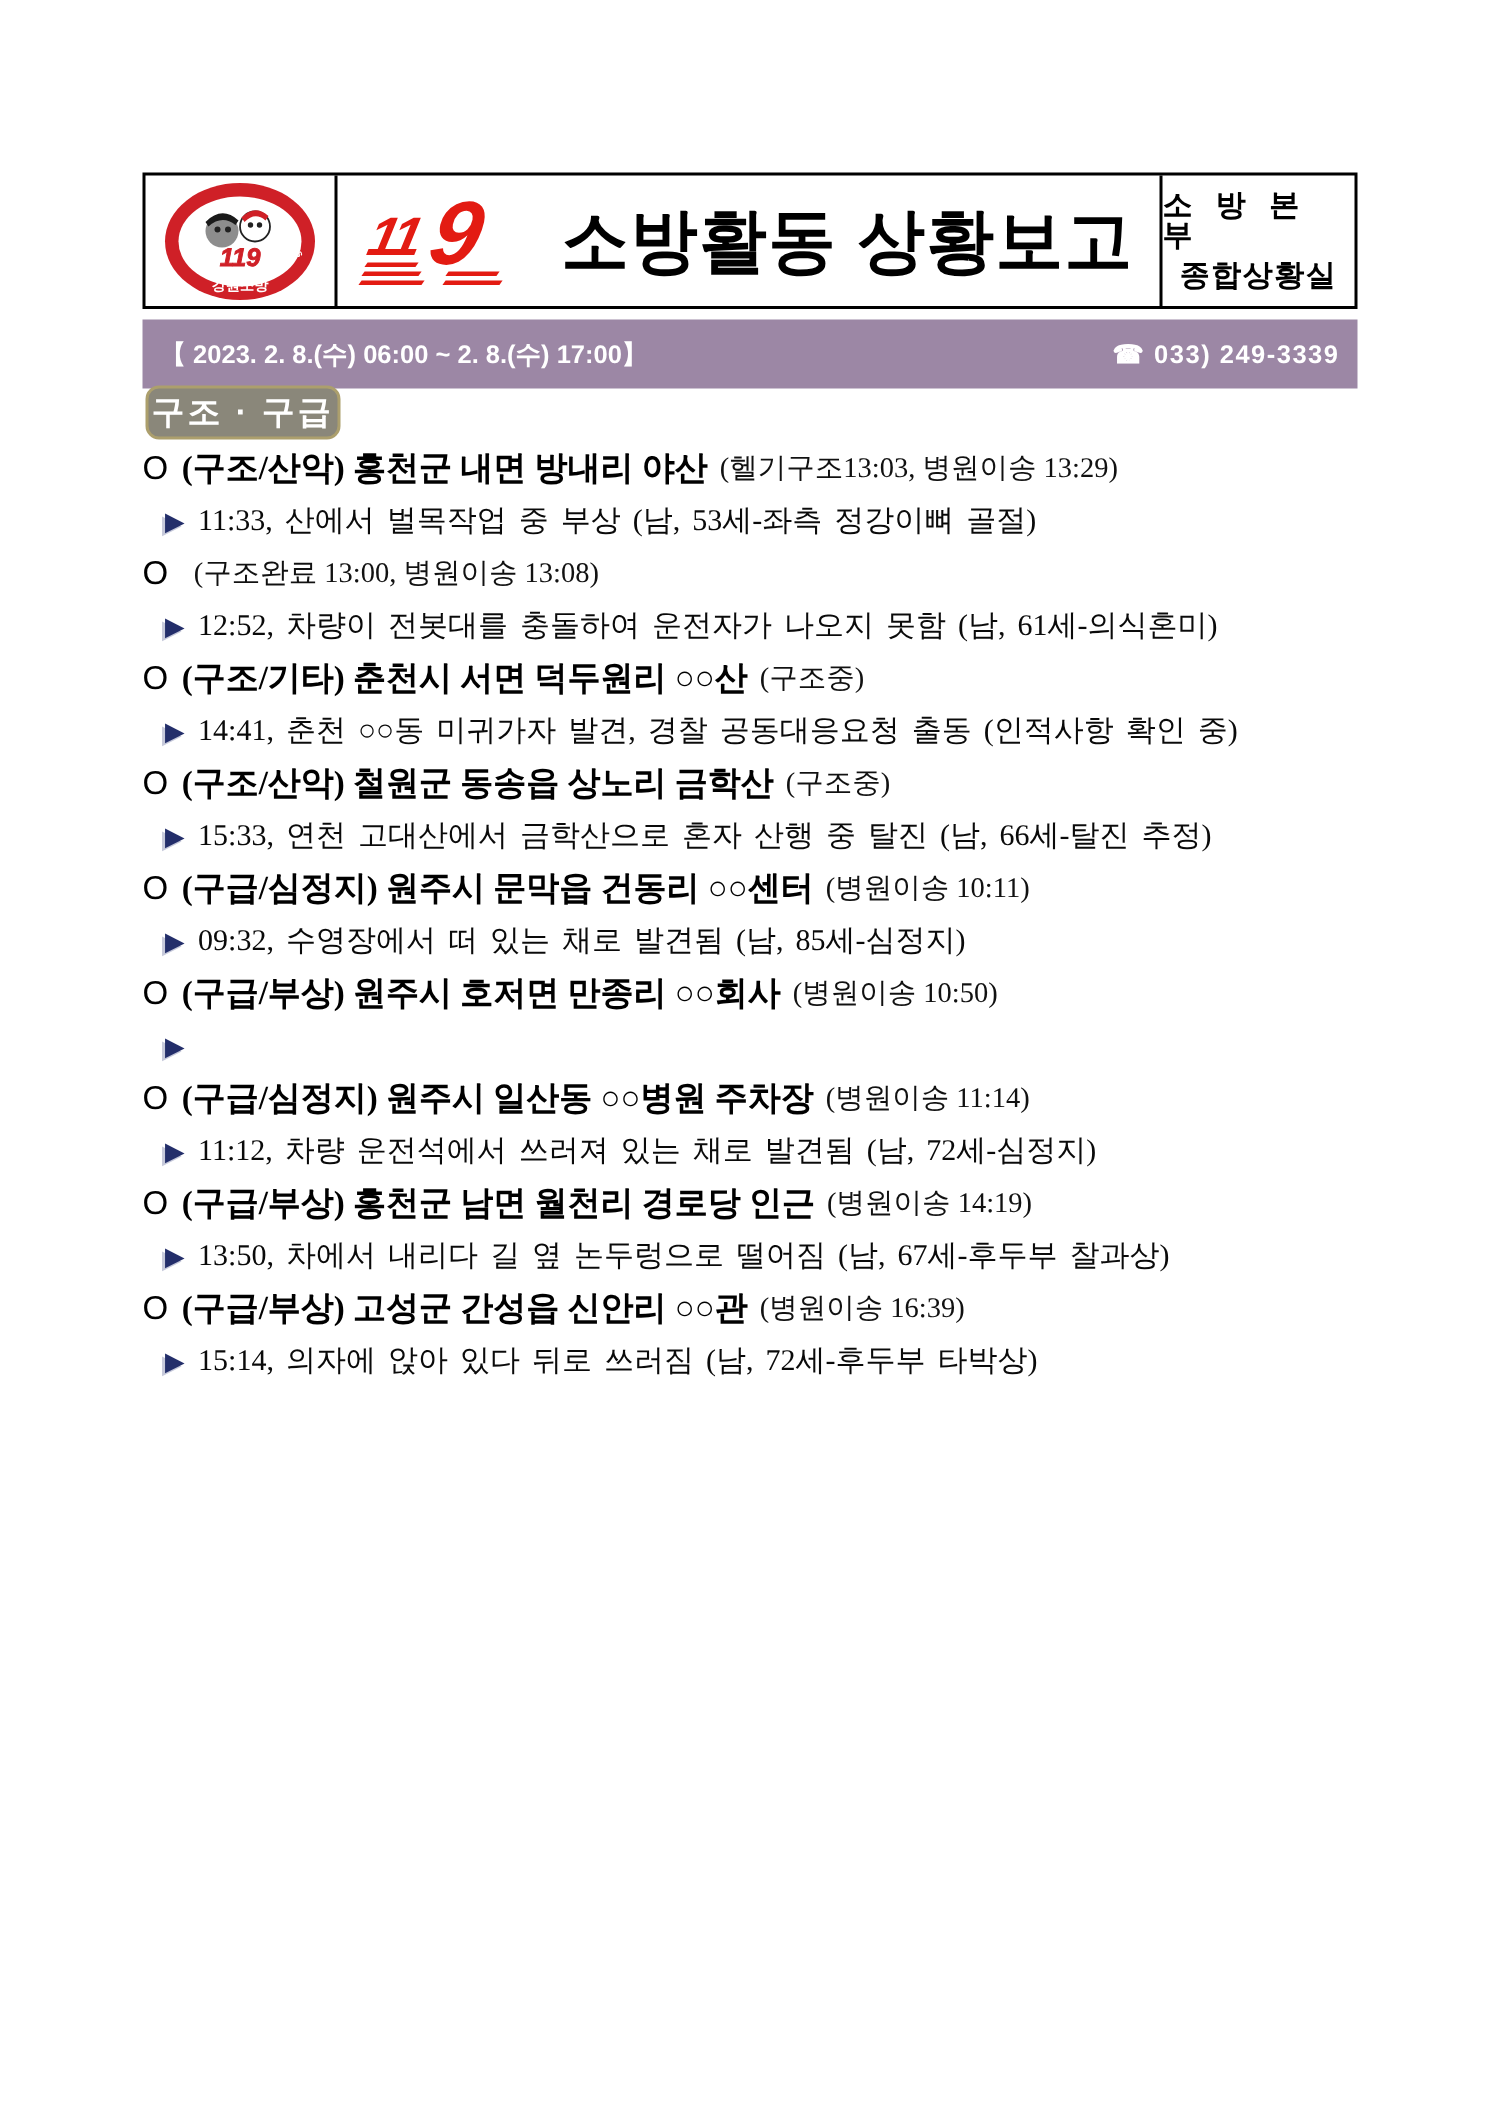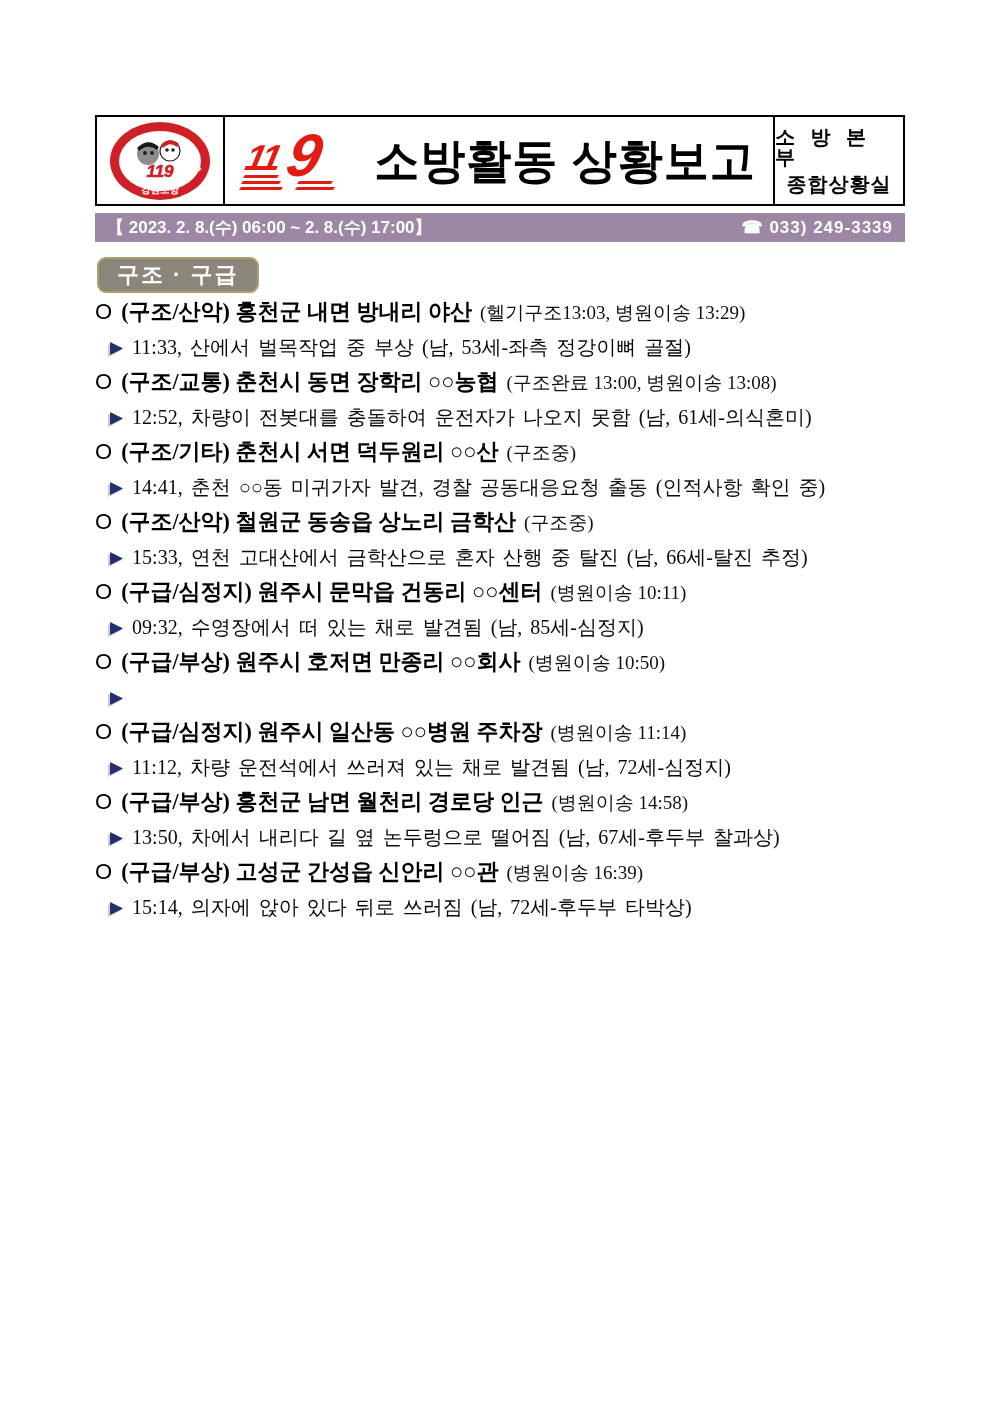--- a/index.html
+++ b/index.html
@@ -54,31 +54,31 @@
   .brand119 .s2{left:0px;bottom:8px;width:38px;}
   .brand119 .s3{left:-2px;bottom:2px;width:42px;}
   .brand119 .s4{left:56px;bottom:8px;width:34px;}
   .brand119 .s5{left:54px;bottom:2px;width:38px;}
   .page-title{
     font-size:45px;font-weight:900;letter-spacing:1px;line-height:1;
     transform:scaleY(1.05);white-space:nowrap;
   }
   
   .period-bar{
-    position:absolute;left:95px;top:213px;width:810px;height:29px;
+    position:absolute;left:95px;top:213px;width:810px;height:46px;
     background:var(--bar-purple);color:#fff;
     display:flex;align-items:center;justify-content:space-between;
     padding:0 12px;font-weight:700;font-size:17px;
   }
   .period-bar .phone{letter-spacing:1px;}
   
   .section-badge{
     position:absolute;left:97px;top:257px;
     background:var(--badge-gray);border:2px solid var(--badge-border);
-    border-radius:9px;padding:4px 18px;
+    border-radius:9px;padding:4px 2px;
     color:#fff;font-weight:800;font-size:22px;line-height:1.1;letter-spacing:2px;
   }
   
   .incident-list{position:absolute;left:95px;top:294px;width:815px;}
   .entry-main{
     height:36px;display:flex;align-items:center;white-space:nowrap;
   }
   .entry-marker{
     font-size:22px;font-weight:400;margin-right:9px;line-height:1;
   }
@@ -167,21 +167,20 @@
     </div>
     <div class="entry-detail">
       <span class="entry-bullet">▶</span>
       <span class="entry-detail-text">11:33, 산에서 벌목작업 중 부상 (남, 53세-좌측 정강이뼈 골절)</span>
     </div>
   </div>
 
   <div class="entry">
     <div class="entry-main">
       <span class="entry-marker">O</span>
-      <span class="entry-title">(구조/교통) 춘천시 동면 장학리 ○○농협</span>
       <span class="entry-note">(구조완료 13:00, 병원이송 13:08)</span>
     </div>
     <div class="entry-detail">
       <span class="entry-bullet">▶</span>
       <span class="entry-detail-text">12:52, 차량이 전봇대를 충돌하여 운전자가 나오지 못함 (남, 61세-의식혼미)</span>
     </div>
   </div>
 
   <div class="entry">
     <div class="entry-main">
@@ -239,21 +238,21 @@
     <div class="entry-detail">
       <span class="entry-bullet">▶</span>
       <span class="entry-detail-text">11:12, 차량 운전석에서 쓰러져 있는 채로 발견됨 (남, 72세-심정지)</span>
     </div>
   </div>
 
   <div class="entry">
     <div class="entry-main">
       <span class="entry-marker">O</span>
       <span class="entry-title">(구급/부상) 홍천군 남면 월천리 경로당 인근</span>
-      <span class="entry-note">(병원이송 14:58)</span>
+      <span class="entry-note">(병원이송 14:19)</span>
     </div>
     <div class="entry-detail">
       <span class="entry-bullet">▶</span>
       <span class="entry-detail-text">13:50, 차에서 내리다 길 옆 논두렁으로 떨어짐 (남, 67세-후두부 찰과상)</span>
     </div>
   </div>
 
   <div class="entry">
     <div class="entry-main">
       <span class="entry-marker">O</span>

